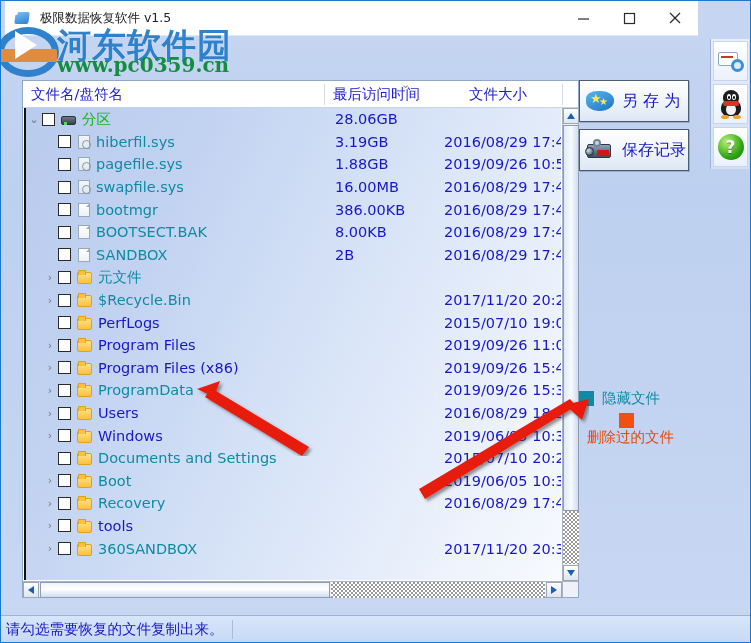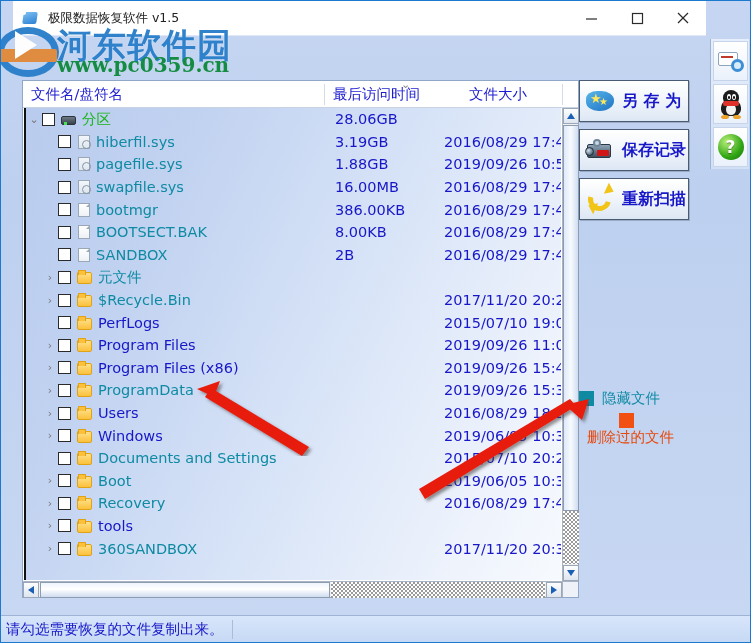--- a/index.html
+++ b/index.html
@@ -11,21 +11,21 @@
   }
   
   #window {
     position:absolute; left:0; top:0; width:751px; height:643px;
     border:1px solid #1b79d0;
     background: linear-gradient(180deg,#c6d6f2 0%, #bdd0ef 30%, #c8d8f3 100%);
     overflow:hidden;
   }
   
   #titlebar {
-    position:absolute; left:12px; top:0; width:693px; height:35px;
+    position:absolute; left:4px; top:0; width:693px; height:35px;
     background:#ffffff;
     display:flex; align-items:center;
     border-bottom:1px solid #dfe8f4;
   }
   #app-icon { width:18px; height:16px; margin-left:8px; position:relative; flex:0 0 auto;}
   #app-icon .sq{position:absolute;width:14px;height:12px;top:2px;left:2px;
     background:linear-gradient(160deg,#7fc2f0,#2b7fd4);border-radius:2px;
     transform:skewX(-8deg);}
   #app-icon .dot{position:absolute;width:5px;height:5px;top:0px;left:0px;background:#fff;border-radius:50%;}
   #title-text {
@@ -214,21 +214,20 @@
     position:absolute;left:578px;width:110px;height:42px;
     background:linear-gradient(180deg,#ffffff 0%, #f2f6fb 45%, #dde7f4 100%);
     border:1px solid #4a5b74;
     display:flex;align-items:center;
     box-shadow: 1px 1px 0 rgba(0,0,0,.18);
   }
   .abtn .bicon{width:30px;height:26px;margin-left:5px;flex:0 0 auto;position:relative;}
   .abtn .blabel{
     margin-left:7px;font-size:16px;color:#1717c8;white-space:nowrap;
     font-family:"DejaVu Sans","Liberation Sans",sans-serif;
-    font-weight:bold;
   }
   #btn-saveas{top:79px;}
   #btn-saverec{top:128px;}
   #btn-rescan{top:177px;}
   
   #ic-saveas .blob{
     position:absolute;left:1px;top:3px;width:28px;height:20px;border-radius:40% 45% 50% 45%;
     background:linear-gradient(150deg,#57b6ea,#1f73c4);
   }
   #ic-saveas .st1,#ic-saveas .st2{position:absolute;color:#ffe65a;font-size:12px;line-height:1;}
@@ -615,28 +614,20 @@
   <div class="abtn" id="btn-saverec">
     <div class="bicon" id="ic-saverec">
       <div class="body"></div>
         <div class="reel"></div>
         <div class="lens"></div>
         <div class="rec"></div>
     </div>
     <div class="blabel">保存记录</div>
   </div>
 
-  <div class="abtn" id="btn-rescan">
-    <div class="bicon" id="ic-rescan">
-      <div class="ring"></div>
-        <div class="a1"></div>
-        <div class="a2"></div>
-    </div>
-    <div class="blabel">重新扫描</div>
-  </div>
 
   <div class="legend-item" id="leg-hidden">
     <div class="leg-sw" id="sw-hidden"></div>
     <div class="leg-tx c-hidden">隐藏文件</div>
   </div>
   <div class="legend-item" id="leg-deleted">
     <div class="leg-sw" id="sw-deleted"></div>
     <div class="leg-tx c-deleted">删除过的文件</div>
   </div>
 

